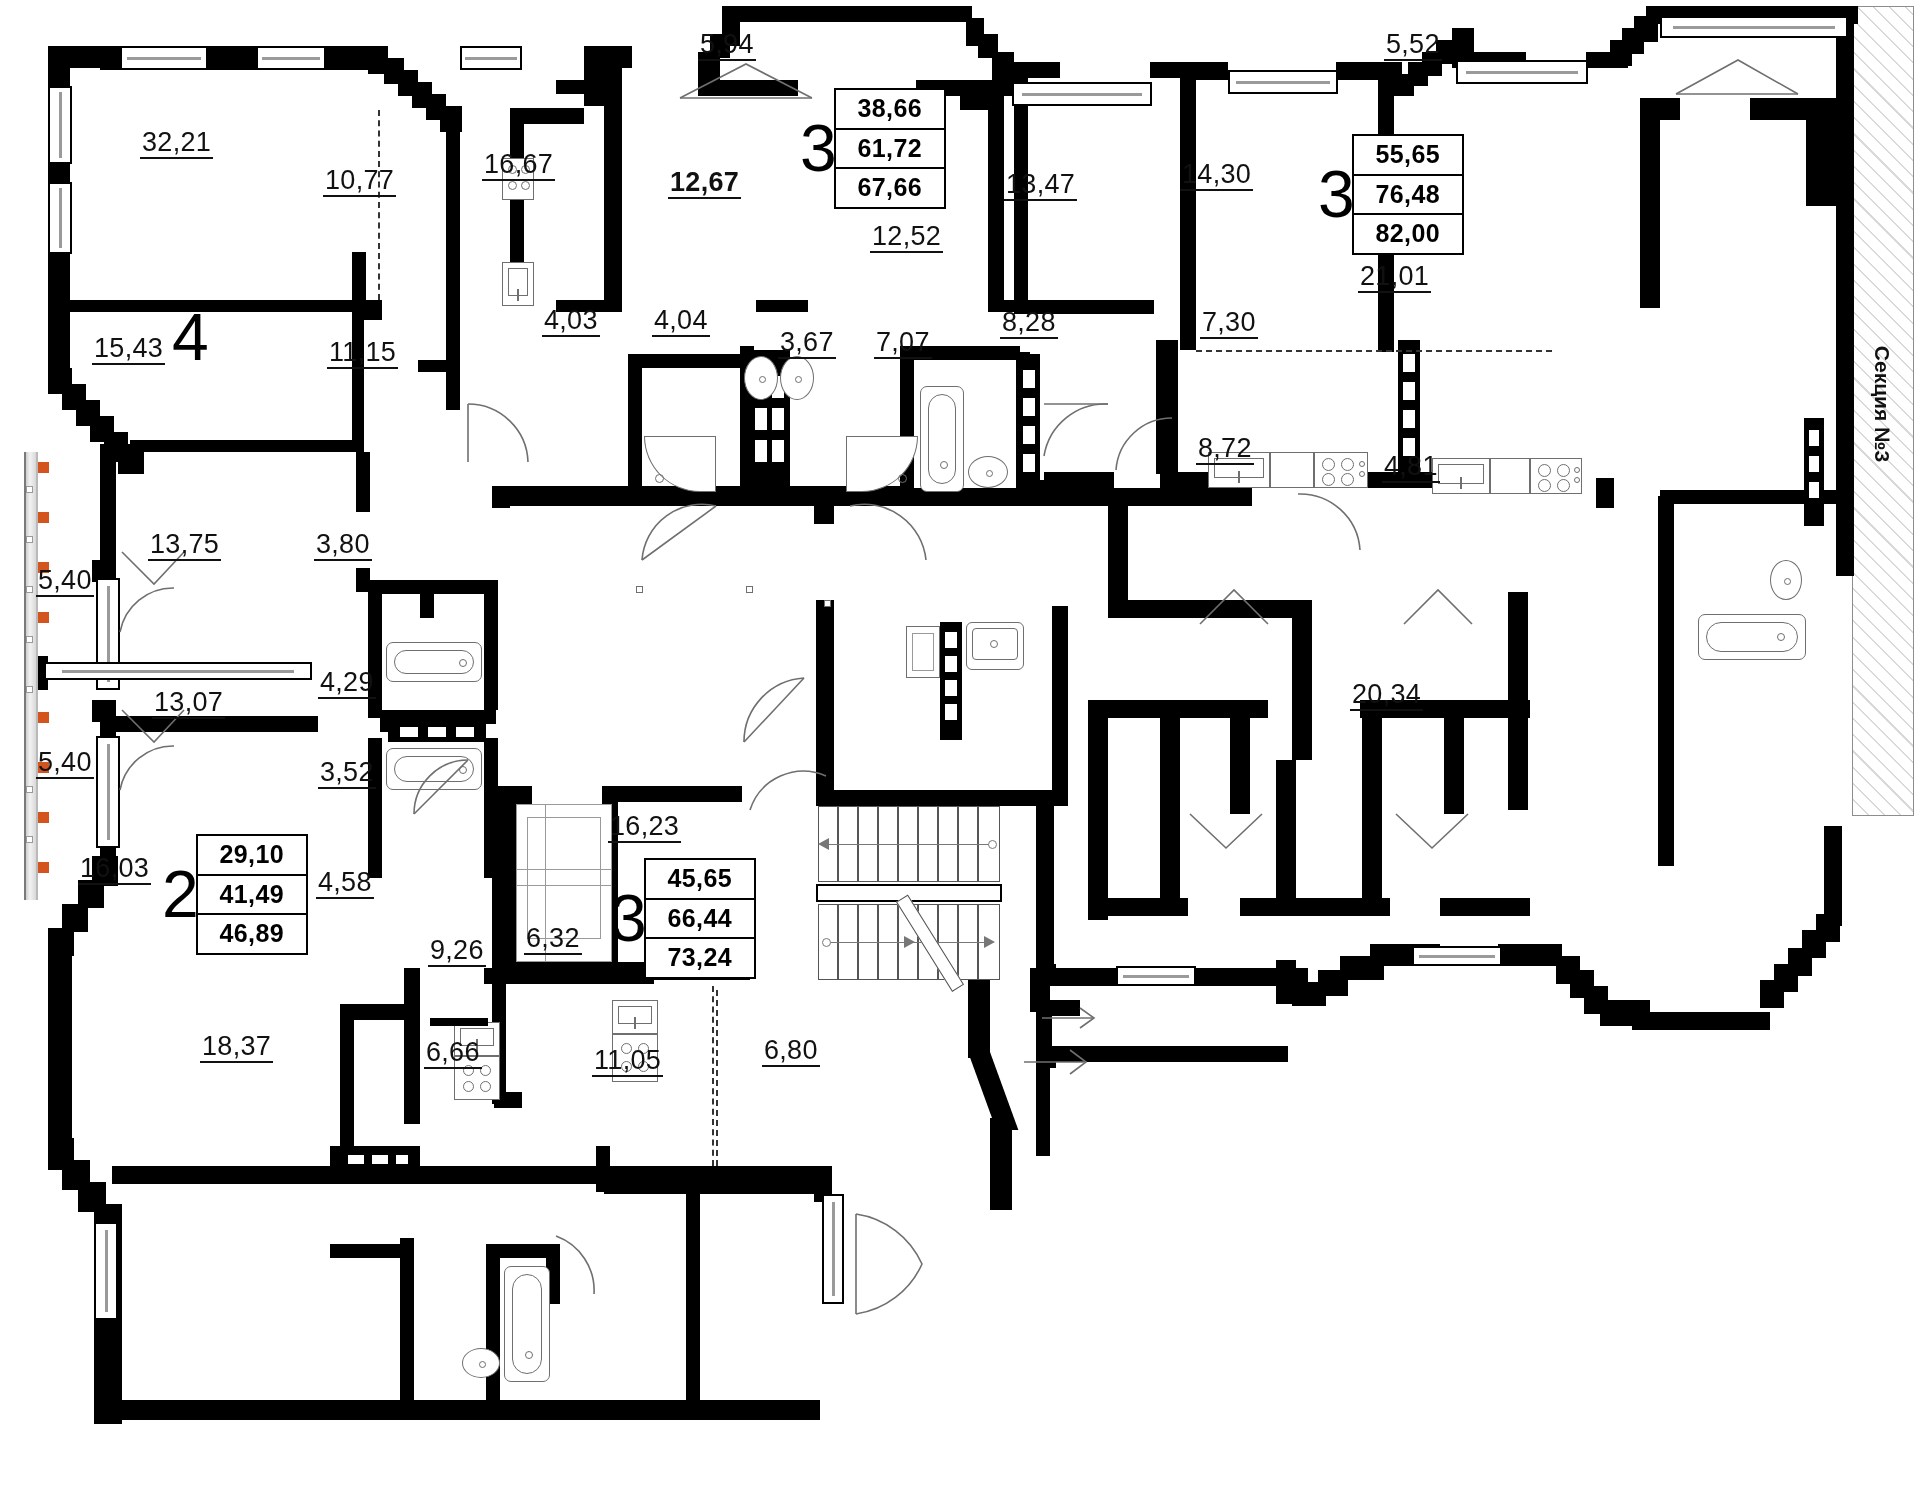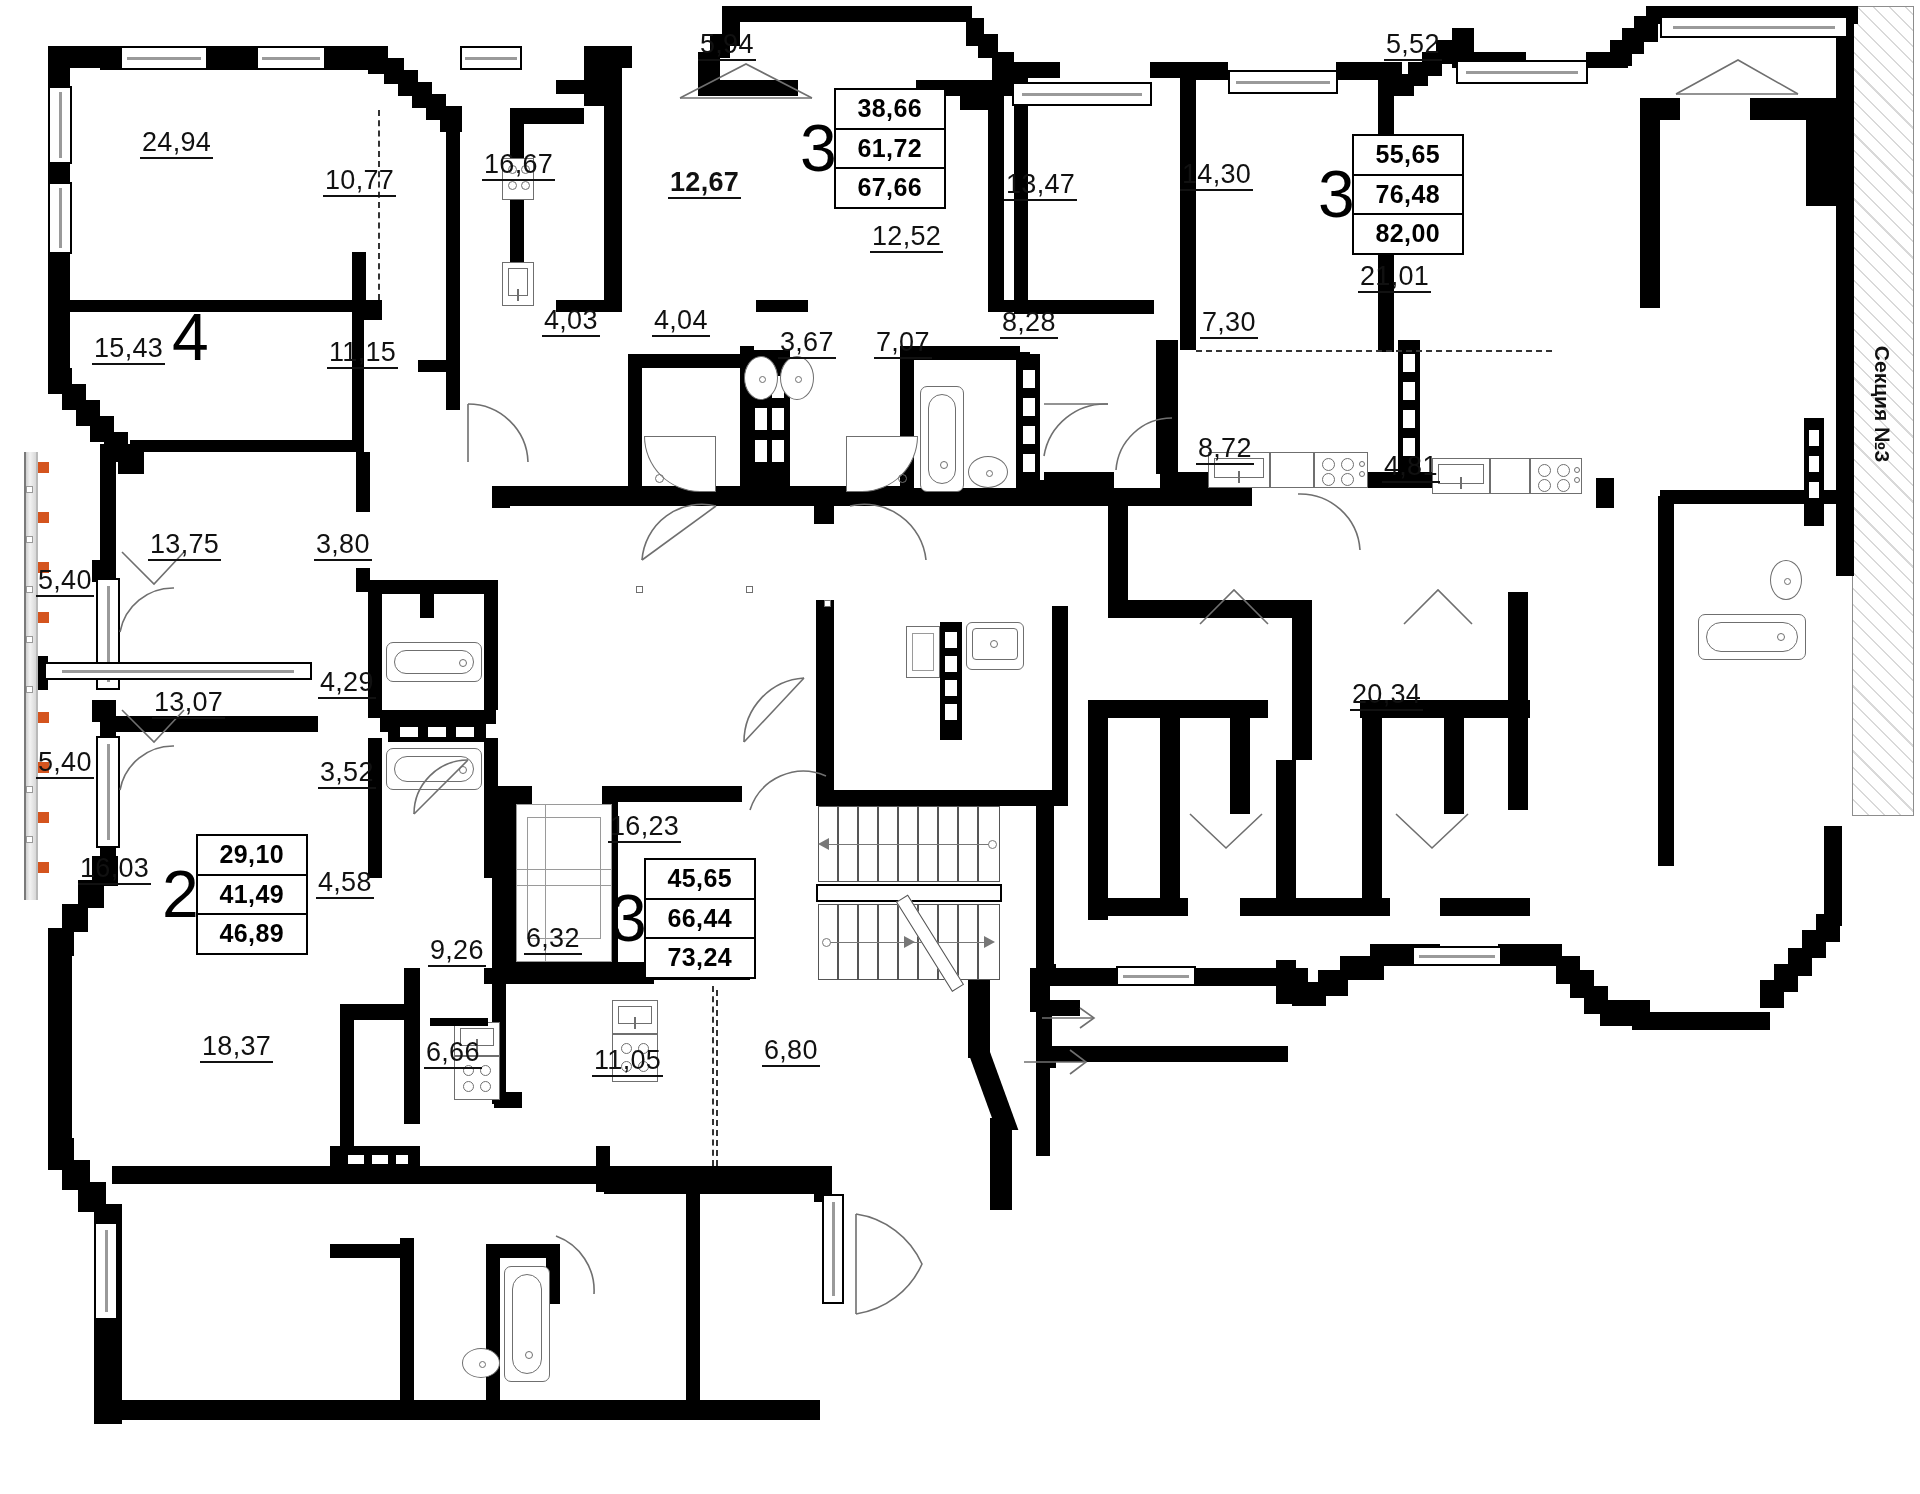--- a/index.html
+++ b/index.html
@@ -735,21 +735,21 @@
       </svg>
   </div>
 
   <div class="dnub" style="left:636px;top:586px;"></div>
   <div class="dnub" style="left:746px;top:586px;"></div>
   <div class="dnub" style="left:824px;top:600px;"></div>
 
   <div class="dash" style="left:1186px;top:350px;height:0;"></div>
   <div class="dashh" style="left:1196px;top:350px;width:356px;"></div>
 
-  <div class="area" style="left:140px;top:128px;">24,94</div>
+  <div class="area" style="left:140px;top:128px;">32,21</div>
   <div class="area" style="left:323px;top:166px;">10,77</div>
   <div class="area" style="left:482px;top:150px;">16,67</div>
   <div class="area" style="left:698px;top:30px;">5,94</div>
   <div class="area" style="left:668px;top:168px;font-weight:bold;">12,67</div>
   <div class="area" style="left:870px;top:222px;">12,52</div>
   <div class="area" style="left:1004px;top:170px;">13,47</div>
   <div class="area" style="left:1180px;top:160px;">14,30</div>
   <div class="area" style="left:1384px;top:30px;">5,52</div>
   <div class="area" style="left:1358px;top:262px;">21,01</div>
   <div class="area" style="left:92px;top:334px;">15,43</div>

